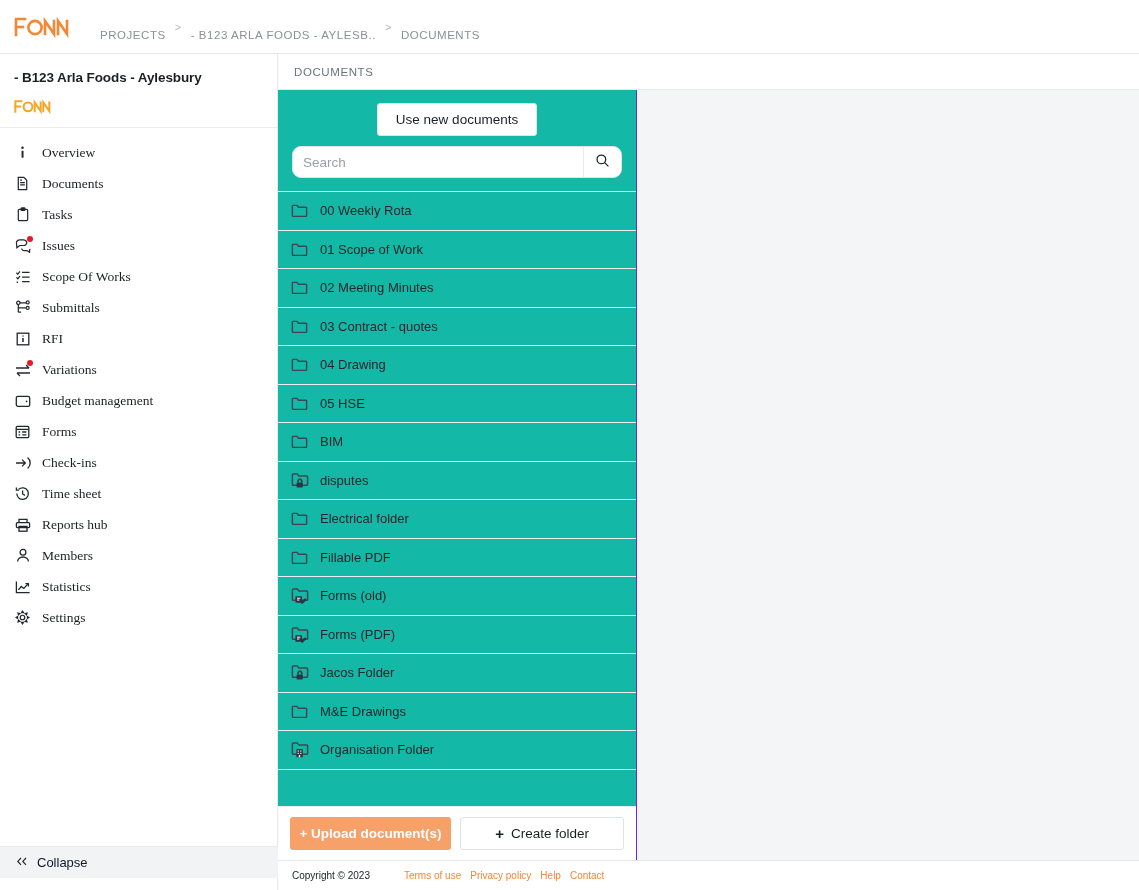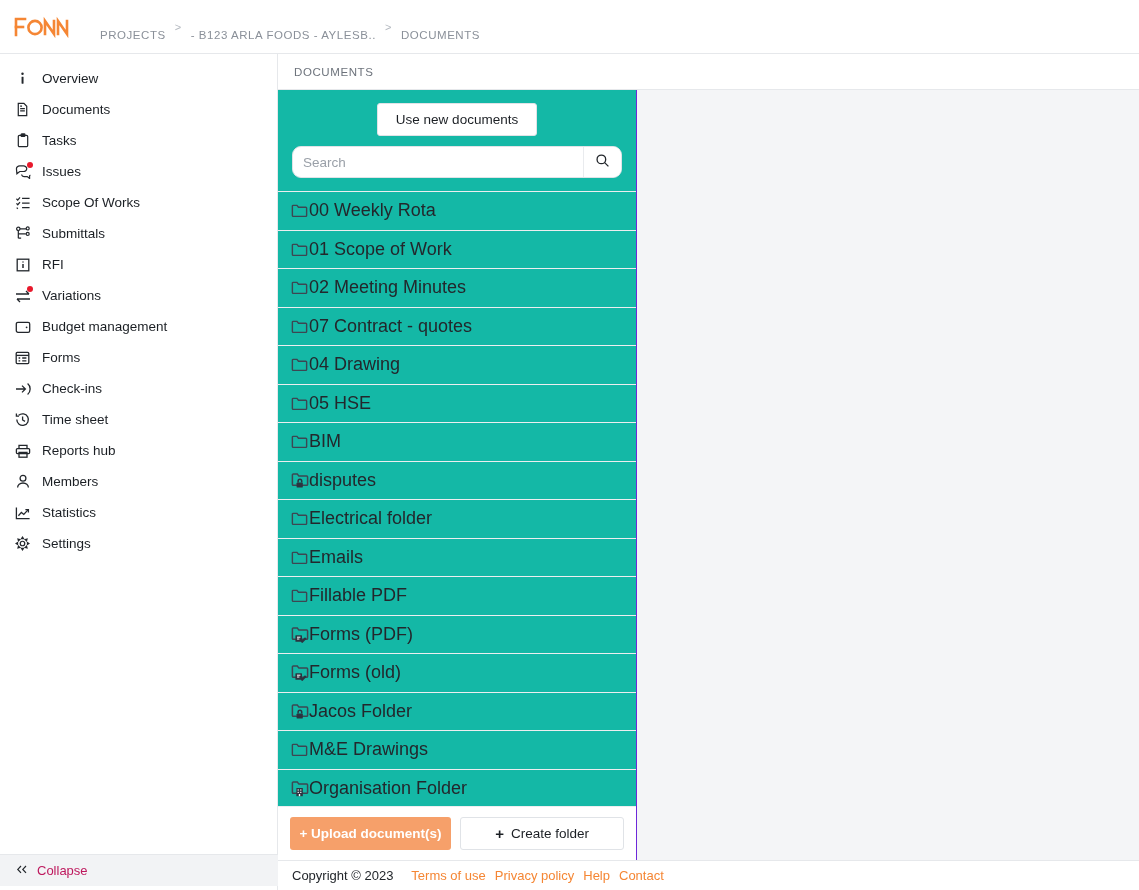--- a/index.html
+++ b/index.html
@@ -30,35 +30,35 @@
     position: absolute; top: 54px; left: 0; width: 278px; height: 836px;
     background: #fff; border-right: 1px solid #e6e8eb;
   }
   .proj-head { padding: 16px 14px 10px 14px; border-bottom: 1px solid #e9ebee; }
   .proj-title { font-size: 13.5px; font-weight: bold; color: #1b1f24; letter-spacing: -.1px; }
   .proj-logo { margin-top: 14px; height: 18px; }
   .navlist { padding-top: 9px; }
   .navitem {
     display: flex; align-items: center; gap: 11px;
     padding: 0 14px; height: 31px; cursor: pointer;
-    font-size: 13.5px; color: #1b1f24; position: relative;
+    font-size: 13.5px; color: #1b1f24; position: relative; font-family: Liberation Serif, serif;
   }
   .nav-ico { width: 17px; height: 17px; flex: none; position: relative;
     display: flex; align-items: center; justify-content: center; }
   .nav-ico svg { display: block; }
   .badge-dot {
     position: absolute; top: -1px; right: -2px;
     width: 6px; height: 6px; border-radius: 50%;
     background: #e8192c;
   }
   .collapse-bar {
-    position: absolute; left: 0; bottom: 4px; width: 278px; height: 32px;
+    position: absolute; left: 0; bottom: 12px; width: 278px; height: 32px;
     background: #f2f3f5; border-top: 1px solid #e6e8eb;
     display: flex; align-items: center; gap: 9px; padding-left: 16px;
-    font-size: 13px; color: #be185d; cursor: pointer;
+    font-size: 13px; color: #0f172a; cursor: pointer;
   }
 
   
   .tabstrip {
     position: absolute; top: 54px; left: 278px; width: 861px; height: 36px;
     background: #fff; border-bottom: 1px solid #e6e8eb;
     display: flex; align-items: center; padding-left: 16px;
   }
   .tab-label { font-size: 11.5px; letter-spacing: .6px; color: #6d737c; }
 
@@ -98,23 +98,23 @@
   }
 
   .folder-scroll {
     margin-top: 13px; flex: 1; overflow-y: scroll; position: relative;
     border-top: 1px solid #eceef0;
   }
   .folder-scroll::-webkit-scrollbar { width: 8px; }
   .folder-scroll::-webkit-scrollbar-track { background: #fff; }
   .folder-scroll::-webkit-scrollbar-thumb { background: #6c737d; border-radius: 0; }
   .frow {
-    display: flex; align-items: center; gap: 0;
+    display: flex; align-items: center; gap: 11px;
     height: 38.5px; padding: 0 12px; cursor: pointer;
-    border-bottom: 1px solid #eceef0; font-size: 18px; color: #23272c;
+    border-bottom: 1px solid #eceef0; font-size: 13px; color: #23272c;
   }
   .fico { width: 19px; height: 19px; flex: none; display: flex;
     align-items: center; justify-content: center; }
 
   .btn-row {
     display: flex; gap: 9px; padding: 10px 12px 10px 12px;
     border-top: 1px solid #eceef0; background: #fff;
   }
   .upload-btn {
     width: 163px; height: 33px; background: #f6a06a; color: #fff;
@@ -128,22 +128,22 @@
     border: 1px solid #e0e3e7; border-radius: 3px; cursor: pointer;
     font-size: 13.5px; font-family: "Liberation Sans", sans-serif;
     display: flex; align-items: center; justify-content: center; gap: 7px;
   }
   .plus { font-size: 15px; font-weight: bold; line-height: 1; }
 
   
   .footer {
     position: absolute; left: 278px; bottom: 0; width: 861px; height: 30px;
     background: #fff; border-top: 1px solid #e6e8eb;
-    display: flex; align-items: center; padding-left: 14px; gap: 18px;
-    font-size: 13px; color: #23272c;
+    display: flex; align-items: center; padding-left: 14px; gap: 34px;
+    font-size: 10px; color: #23272c;
   }
   .foot-links { display: flex; gap: 9px; }
   .foot-links a { color: #f58634; text-decoration: none; cursor: pointer; }
 </style>
 </head>
 <body>
 
 <div class="app">
 
   <div class="topbar">
@@ -161,20 +161,34 @@
     <div class="breadcrumb">
       <span class="crumb link">PROJECTS</span>
       <span class="crumb-sep">&gt;</span>
       <span class="crumb link">- B123 ARLA FOODS - AYLESB..</span>
       <span class="crumb-sep">&gt;</span>
       <span class="crumb">DOCUMENTS</span>
     </div>
   </div>
 
   <div class="sidebar">
+    <div class="proj-head">
+      <div class="proj-title">- B123 Arla Foods - Aylesbury</div>
+      <div class="proj-logo">
+        <svg width="40" height="15" viewBox="0 0 60 22">
+          <g fill="none" stroke="#f5a623" stroke-width="3">
+            <path d="M2,19 L2,3 L11,3" stroke-linecap="square"></path>
+            <path d="M2,11 L9,11" stroke-linecap="square"></path>
+            <circle cx="21" cy="11.5" r="6.6"></circle>
+            <path d="M31,18 L31,5 L40,18 L40,5" stroke-linecap="square" stroke-linejoin="miter"></path>
+            <path d="M44,18 L44,5 L53,18 L53,5" stroke-linecap="square" stroke-linejoin="miter"></path>
+          </g>
+        </svg>
+      </div>
+    </div>
 
     <div class="navlist">
 
       <div class="navitem">
         <span class="nav-ico">
           <svg width="15" height="15" viewBox="0 0 16 16">
               <g fill="#23272c">
                 <circle cx="8" cy="3" r="1.3"></circle>
                 <rect x="7" y="6" width="2.1" height="7.5" rx=".4"></rect>
               </g>
@@ -412,21 +426,21 @@
         </span>
         <span>02 Meeting Minutes</span>
       </div>
 
       <div class="frow">
         <span class="fico">
           <svg width="17" height="15" viewBox="0 0 18 16" fill="none" stroke="#3d4652" stroke-width="1.5">
               <path d="M1.4,13.4 v-10 a.9,.9 0 0 1 .9,-.9 h4 l1.6,2 h7.8 a.9,.9 0 0 1 .9,.9 v8 a.9,.9 0 0 1 -.9,.9 h-13.4 a.9,.9 0 0 1 -.9,-.9z"></path>
             </svg>
         </span>
-        <span>07 Contract - quotes</span>
+        <span>03 Contract - quotes</span>
       </div>
 
       <div class="frow">
         <span class="fico">
           <svg width="17" height="15" viewBox="0 0 18 16" fill="none" stroke="#3d4652" stroke-width="1.5">
               <path d="M1.4,13.4 v-10 a.9,.9 0 0 1 .9,-.9 h4 l1.6,2 h7.8 a.9,.9 0 0 1 .9,.9 v8 a.9,.9 0 0 1 -.9,.9 h-13.4 a.9,.9 0 0 1 -.9,-.9z"></path>
             </svg>
         </span>
         <span>04 Drawing</span>
       </div>
@@ -462,60 +476,52 @@
 
       <div class="frow">
         <span class="fico">
           <svg width="17" height="15" viewBox="0 0 18 16" fill="none" stroke="#3d4652" stroke-width="1.5">
               <path d="M1.4,13.4 v-10 a.9,.9 0 0 1 .9,-.9 h4 l1.6,2 h7.8 a.9,.9 0 0 1 .9,.9 v8 a.9,.9 0 0 1 -.9,.9 h-13.4 a.9,.9 0 0 1 -.9,-.9z"></path>
             </svg>
         </span>
         <span>Electrical folder</span>
       </div>
 
-      <div class="frow">
-        <span class="fico">
-          <svg width="17" height="15" viewBox="0 0 18 16" fill="none" stroke="#3d4652" stroke-width="1.5">
-              <path d="M1.4,13.4 v-10 a.9,.9 0 0 1 .9,-.9 h4 l1.6,2 h7.8 a.9,.9 0 0 1 .9,.9 v8 a.9,.9 0 0 1 -.9,.9 h-13.4 a.9,.9 0 0 1 -.9,-.9z"></path>
-            </svg>
-        </span>
-        <span>Emails</span>
-      </div>
 
       <div class="frow">
         <span class="fico">
           <svg width="17" height="15" viewBox="0 0 18 16" fill="none" stroke="#3d4652" stroke-width="1.5">
               <path d="M1.4,13.4 v-10 a.9,.9 0 0 1 .9,-.9 h4 l1.6,2 h7.8 a.9,.9 0 0 1 .9,.9 v8 a.9,.9 0 0 1 -.9,.9 h-13.4 a.9,.9 0 0 1 -.9,-.9z"></path>
             </svg>
         </span>
         <span>Fillable PDF</span>
       </div>
 
       <div class="frow">
         <span class="fico">
           <svg width="18" height="17" viewBox="0 0 18 17" fill="none">
               <path d="M1.4,12.4 v-9.4 a.9,.9 0 0 1 .9,-.9 h4 l1.6,2 h7.8 a.9,.9 0 0 1 .9,.9 v7.4 a.9,.9 0 0 1 -.9,.9 h-13.4 a.9,.9 0 0 1 -.9,-.9z" stroke="#3d4652" stroke-width="1.5"></path>
               <rect x="4.4" y="9.2" width="6.6" height="6.6" rx=".6" fill="#2b3440"></rect>
               <path d="M6,11.2 h3.4 M6,13 h2.4" stroke="#fff" stroke-width="1"></path>
               <path d="M9.6,15.6 l4.4,-4.4 l1.6,1.6 l-4.4,4.4 z" fill="#2b3440"></path>
             </svg>
         </span>
-        <span>Forms (PDF)</span>
+        <span>Forms (old)</span>
       </div>
 
       <div class="frow">
         <span class="fico">
           <svg width="18" height="17" viewBox="0 0 18 17" fill="none">
               <path d="M1.4,12.4 v-9.4 a.9,.9 0 0 1 .9,-.9 h4 l1.6,2 h7.8 a.9,.9 0 0 1 .9,.9 v7.4 a.9,.9 0 0 1 -.9,.9 h-13.4 a.9,.9 0 0 1 -.9,-.9z" stroke="#3d4652" stroke-width="1.5"></path>
               <rect x="4.4" y="9.2" width="6.6" height="6.6" rx=".6" fill="#2b3440"></rect>
               <path d="M6,11.2 h3.4 M6,13 h2.4" stroke="#fff" stroke-width="1"></path>
               <path d="M9.6,15.6 l4.4,-4.4 l1.6,1.6 l-4.4,4.4 z" fill="#2b3440"></path>
             </svg>
         </span>
-        <span>Forms (old)</span>
+        <span>Forms (PDF)</span>
       </div>
 
       <div class="frow">
         <span class="fico">
           <svg width="18" height="17" viewBox="0 0 18 17" fill="none">
               <path d="M1.4,12.4 v-9.4 a.9,.9 0 0 1 .9,-.9 h4 l1.6,2 h7.8 a.9,.9 0 0 1 .9,.9 v7.4 a.9,.9 0 0 1 -.9,.9 h-13.4 a.9,.9 0 0 1 -.9,-.9z" stroke="#3d4652" stroke-width="1.5"></path>
               <rect x="5.6" y="10.4" width="6.2" height="5.2" rx=".9" fill="#2b3440"></rect>
               <path d="M7.1,10.4 v-1.4 a1.8,1.8 0 0 1 3.6,0 v1.4" stroke="#2b3440" stroke-width="1.5"></path>
             </svg>
         </span>

